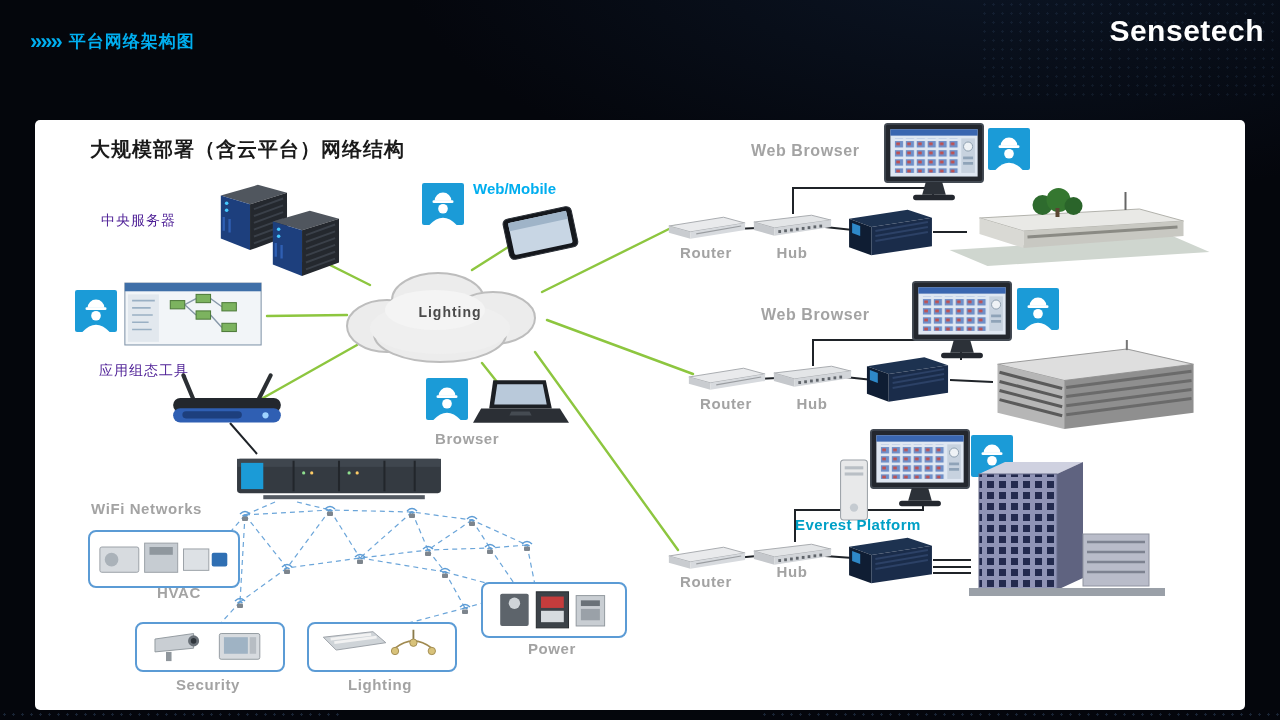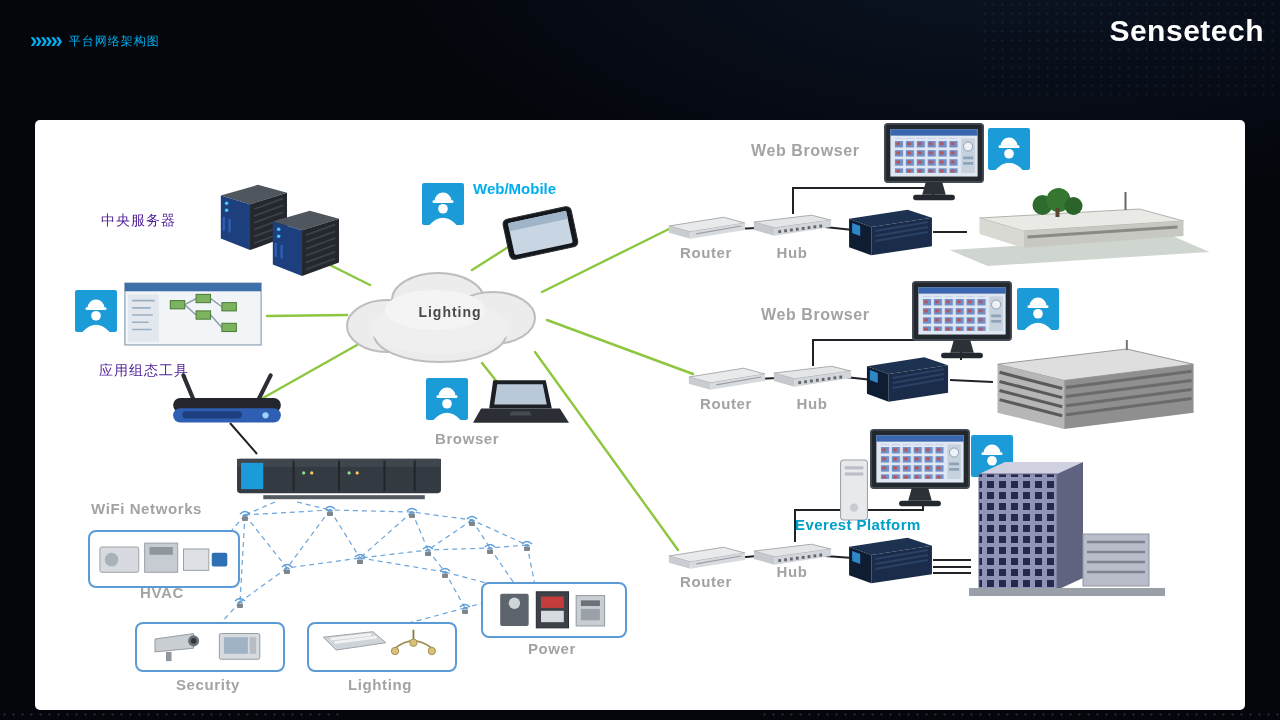--- a/index.html
+++ b/index.html
@@ -6,21 +6,21 @@
   .slide{position:relative;width:1280px;height:720px;overflow:hidden;
          background:radial-gradient(1100px 480px at 78% -8%, #0c1626 0%, #04060c 55%), #04060c;
          font-family:"Liberation Sans",sans-serif;}
   .dots{position:absolute;background-image:radial-gradient(rgba(110,160,220,.55) 1px, transparent 1.3px);
         background-size:9px 9px;opacity:.16;pointer-events:none;}
   .dots-tr{right:0;top:0;width:300px;height:100px;}
   .dots-br{right:0;bottom:0;width:520px;height:10px;opacity:.35;}
   .dots-bl{left:0;bottom:0;width:340px;height:10px;opacity:.35;}
   .hdr-left{position:absolute;left:30px;top:30px;display:flex;align-items:center;gap:8px;}
   .chev{color:#00aeef;font-size:22px;font-weight:bold;line-height:1;letter-spacing:-2px;}
-  .hdr-title{color:#00aeef;font-size:12px;font-weight:normal;letter-spacing:1px;}
+  .hdr-title{color:#00aeef;font-size:17px;font-weight:bold;letter-spacing:1px;}
   .logo{position:absolute;right:16px;top:8px;color:#ffffff;font-size:30px;font-weight:bold;letter-spacing:.5px;margin-top:6px;}
   .canvas{position:absolute;left:35px;top:120px;width:1210px;height:590px;background:#ffffff;border-radius:5px;}
   .wires{position:absolute;left:0;top:0;width:1210px;height:590px;pointer-events:none;}
   .wires .green{stroke:#8dc63f;stroke-width:2.4;fill:none;stroke-linecap:round;}
   .wires .black{stroke:#1f2328;stroke-width:2;fill:none;}
   .wires .mesh{stroke:#5b9bd5;stroke-width:1.2;stroke-dasharray:5 4;fill:none;opacity:.9;}
   .dev{position:absolute;}
   .fit{width:100%;height:100%;display:block;}
   .dtitle{position:absolute;left:55px;top:16px;font-size:20px;font-weight:bold;color:#1a1a1a;letter-spacing:1px;}
   .lbl{position:absolute;white-space:nowrap;}
@@ -289,20 +289,21 @@
         M700,109 722,108 M790,107 818,110 M898,112 932,112
         M758,94 758,68 898,68 898,80
         M722,259 742,258 M810,257 838,260 M915,260 958,262
         M778,246 778,220 926,220 926,240
         M700,438 722,436 M790,436 818,438
         M898,440 936,440 M898,447 936,447 M898,453 936,453
         M760,422 760,390 888,390 888,386
         M195,303 222,334"></path>
     </svg>
 
+    <div class="dtitle">大规模部署（含云平台）网络结构</div>
 
     <div class="dev" style="left:172px;top:60px;width:88px;height:74px;">
         <svg class="fit">
           <use href="#sym-server" width="100%" height="100%"></use>
         </svg>
       </div>
     <div class="dev" style="left:224px;top:86px;width:88px;height:74px;">
         <svg class="fit">
           <use href="#sym-server" width="100%" height="100%"></use>
         </svg>
@@ -363,21 +364,21 @@
           <use href="#sym-plc" width="100%" height="100%"></use>
         </svg>
       </div>
     <div class="lbl lbl-gray" style="left:56px;top:380px;">WiFi Networks</div>
 
     <div class="zone" style="left:53px;top:410px;width:148px;height:54px;">
         <svg>
           <use href="#sym-hvac" width="100%" height="100%"></use>
         </svg>
       </div>
-    <div class="lbl lbl-gray ctr" style="left:53px;top:464px;width:148px;">HVAC</div>
+    <div class="lbl lbl-gray ctr" style="left:70px;top:464px;width:148px;">HVAC</div>
 
     <div class="zone" style="left:100px;top:502px;width:146px;height:46px;">
         <svg>
           <use href="#sym-security" width="100%" height="100%"></use>
         </svg>
       </div>
     <div class="lbl lbl-gray ctr" style="left:100px;top:556px;width:146px;text-align:center;">Security</div>
 
     <div class="zone" style="left:272px;top:502px;width:146px;height:46px;">
         <svg>

